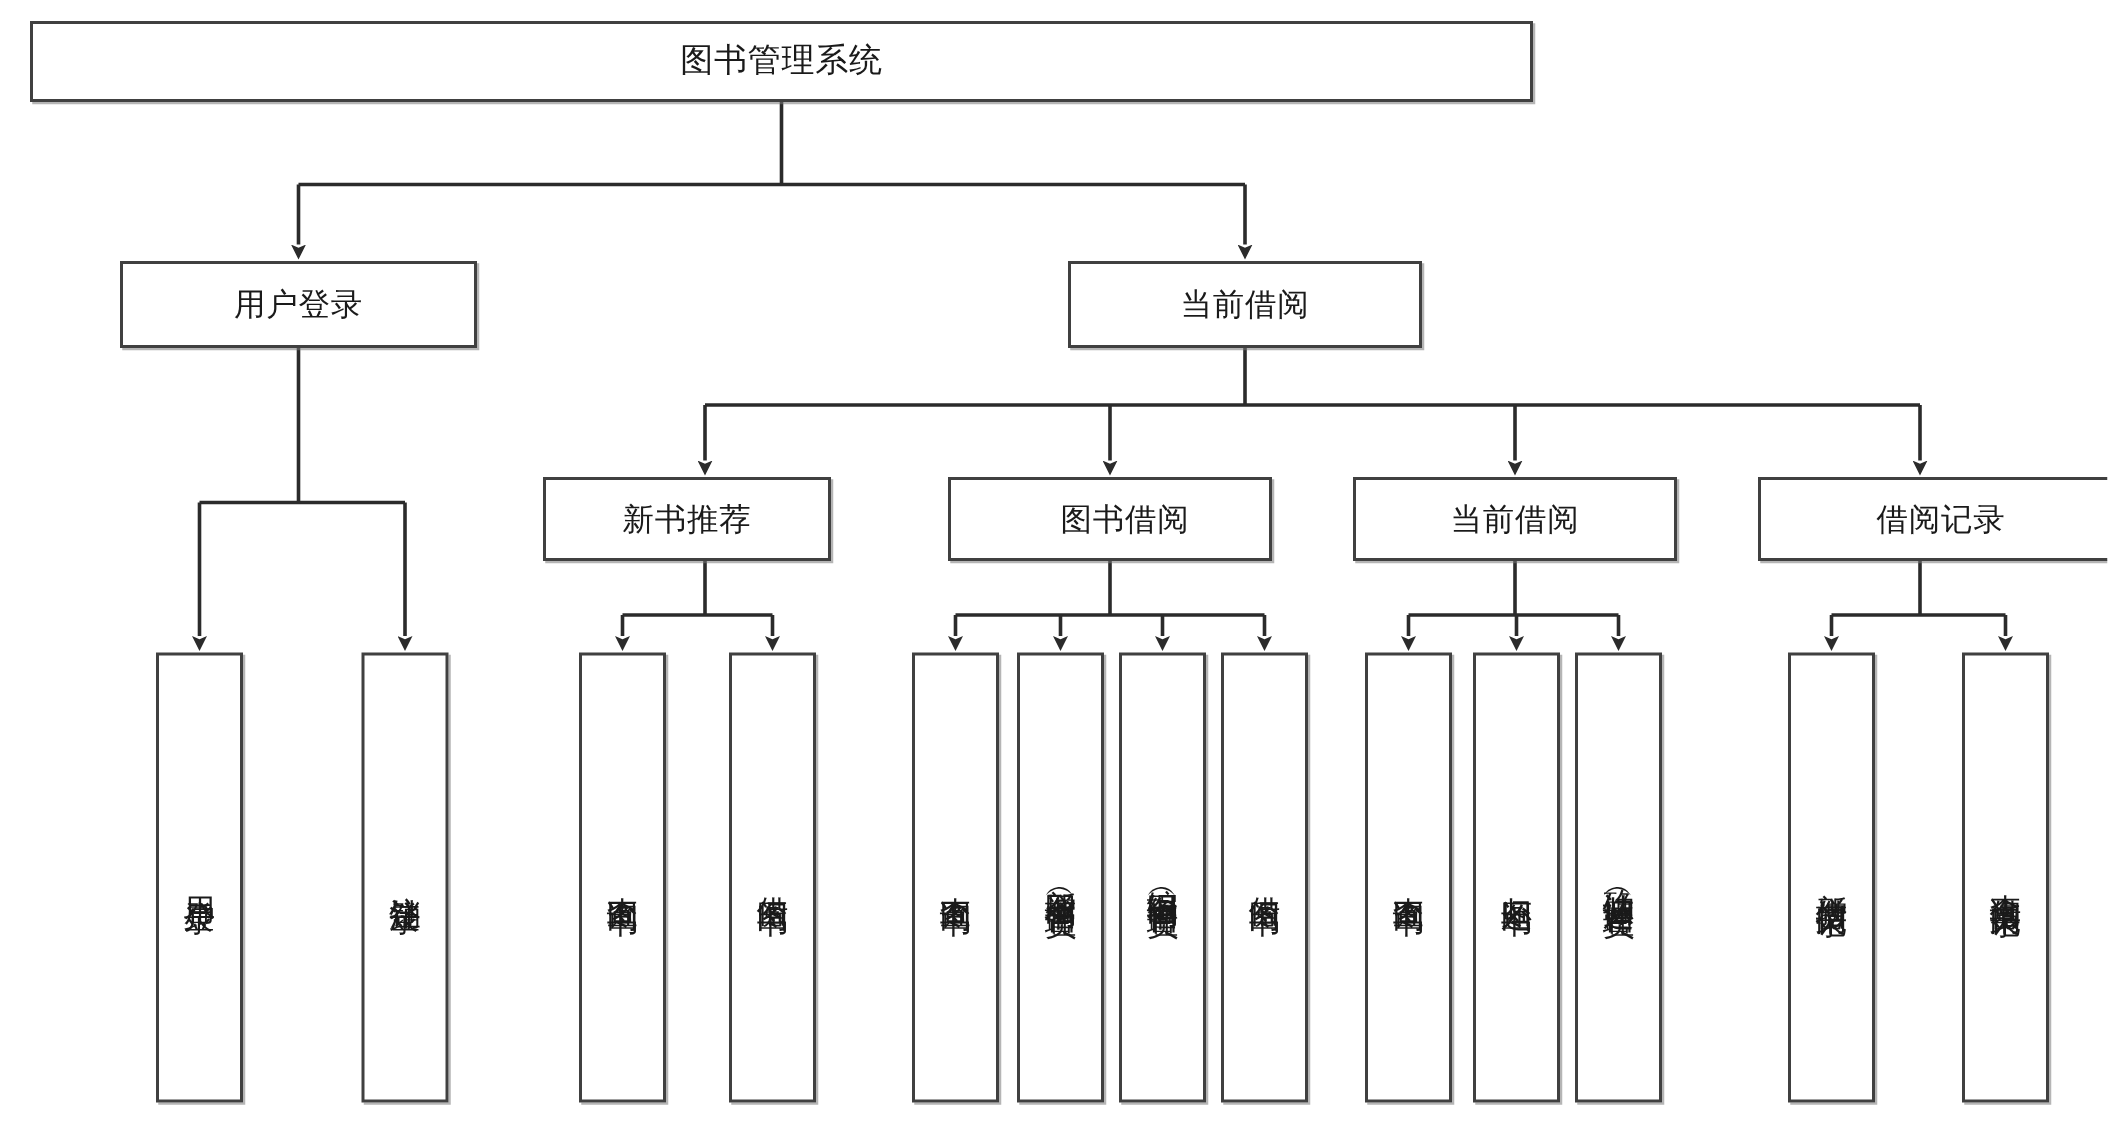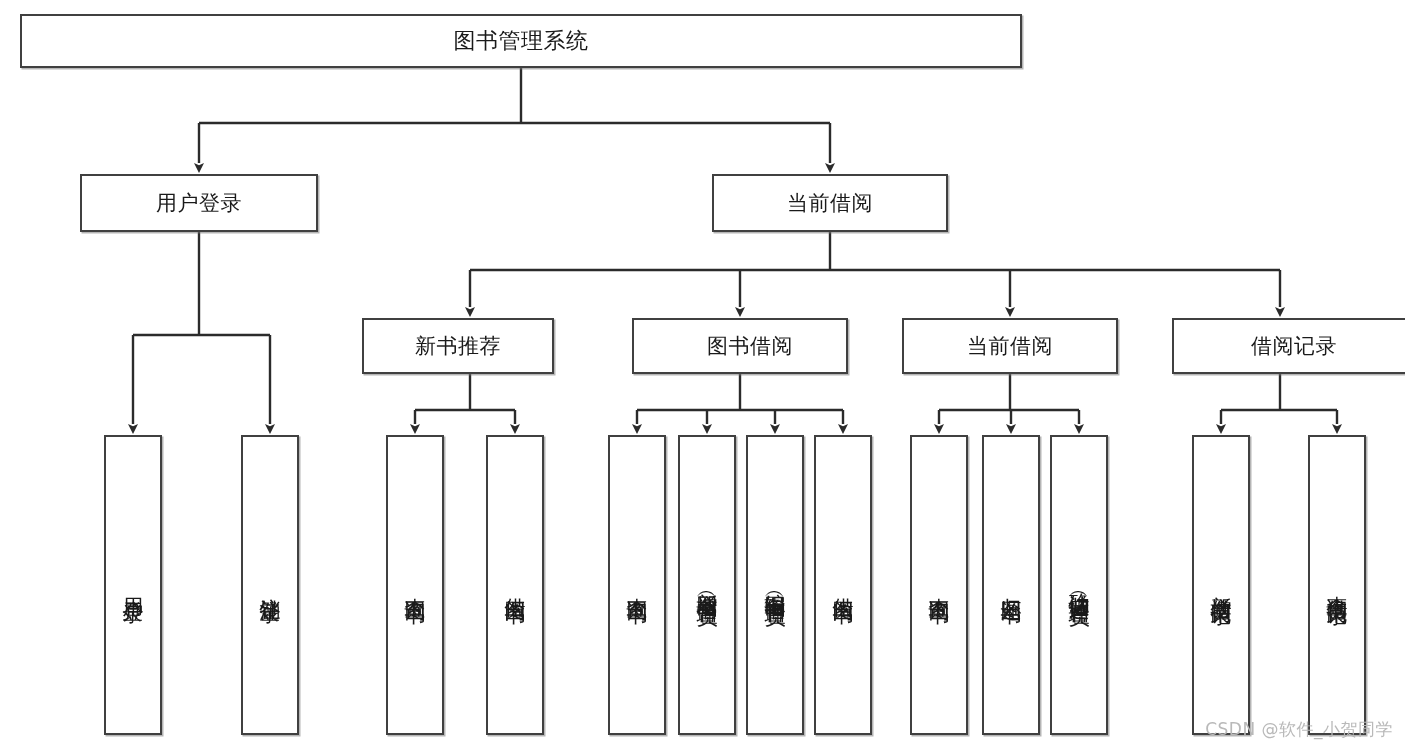--- a/index.html
+++ b/index.html
@@ -162,14 +162,13 @@
       <div class="node vertical" style="left: 1050px; top: 435px; width: 58px; height: 300px;">
         <span class="label">确认归还（管理员）</span>
       </div>
       <div class="node vertical" style="left: 1192px; top: 435px; width: 58px; height: 300px;">
         <span class="label">新增借阅记录</span>
       </div>
       <div class="node vertical" style="left: 1308px; top: 435px; width: 58px; height: 300px;">
         <span class="label">查询借阅记录</span>
       </div>
     </div>
-  <div id="watermark">CSDN @软件_小贺同学</div>
 </div>
 
 </body></html>

